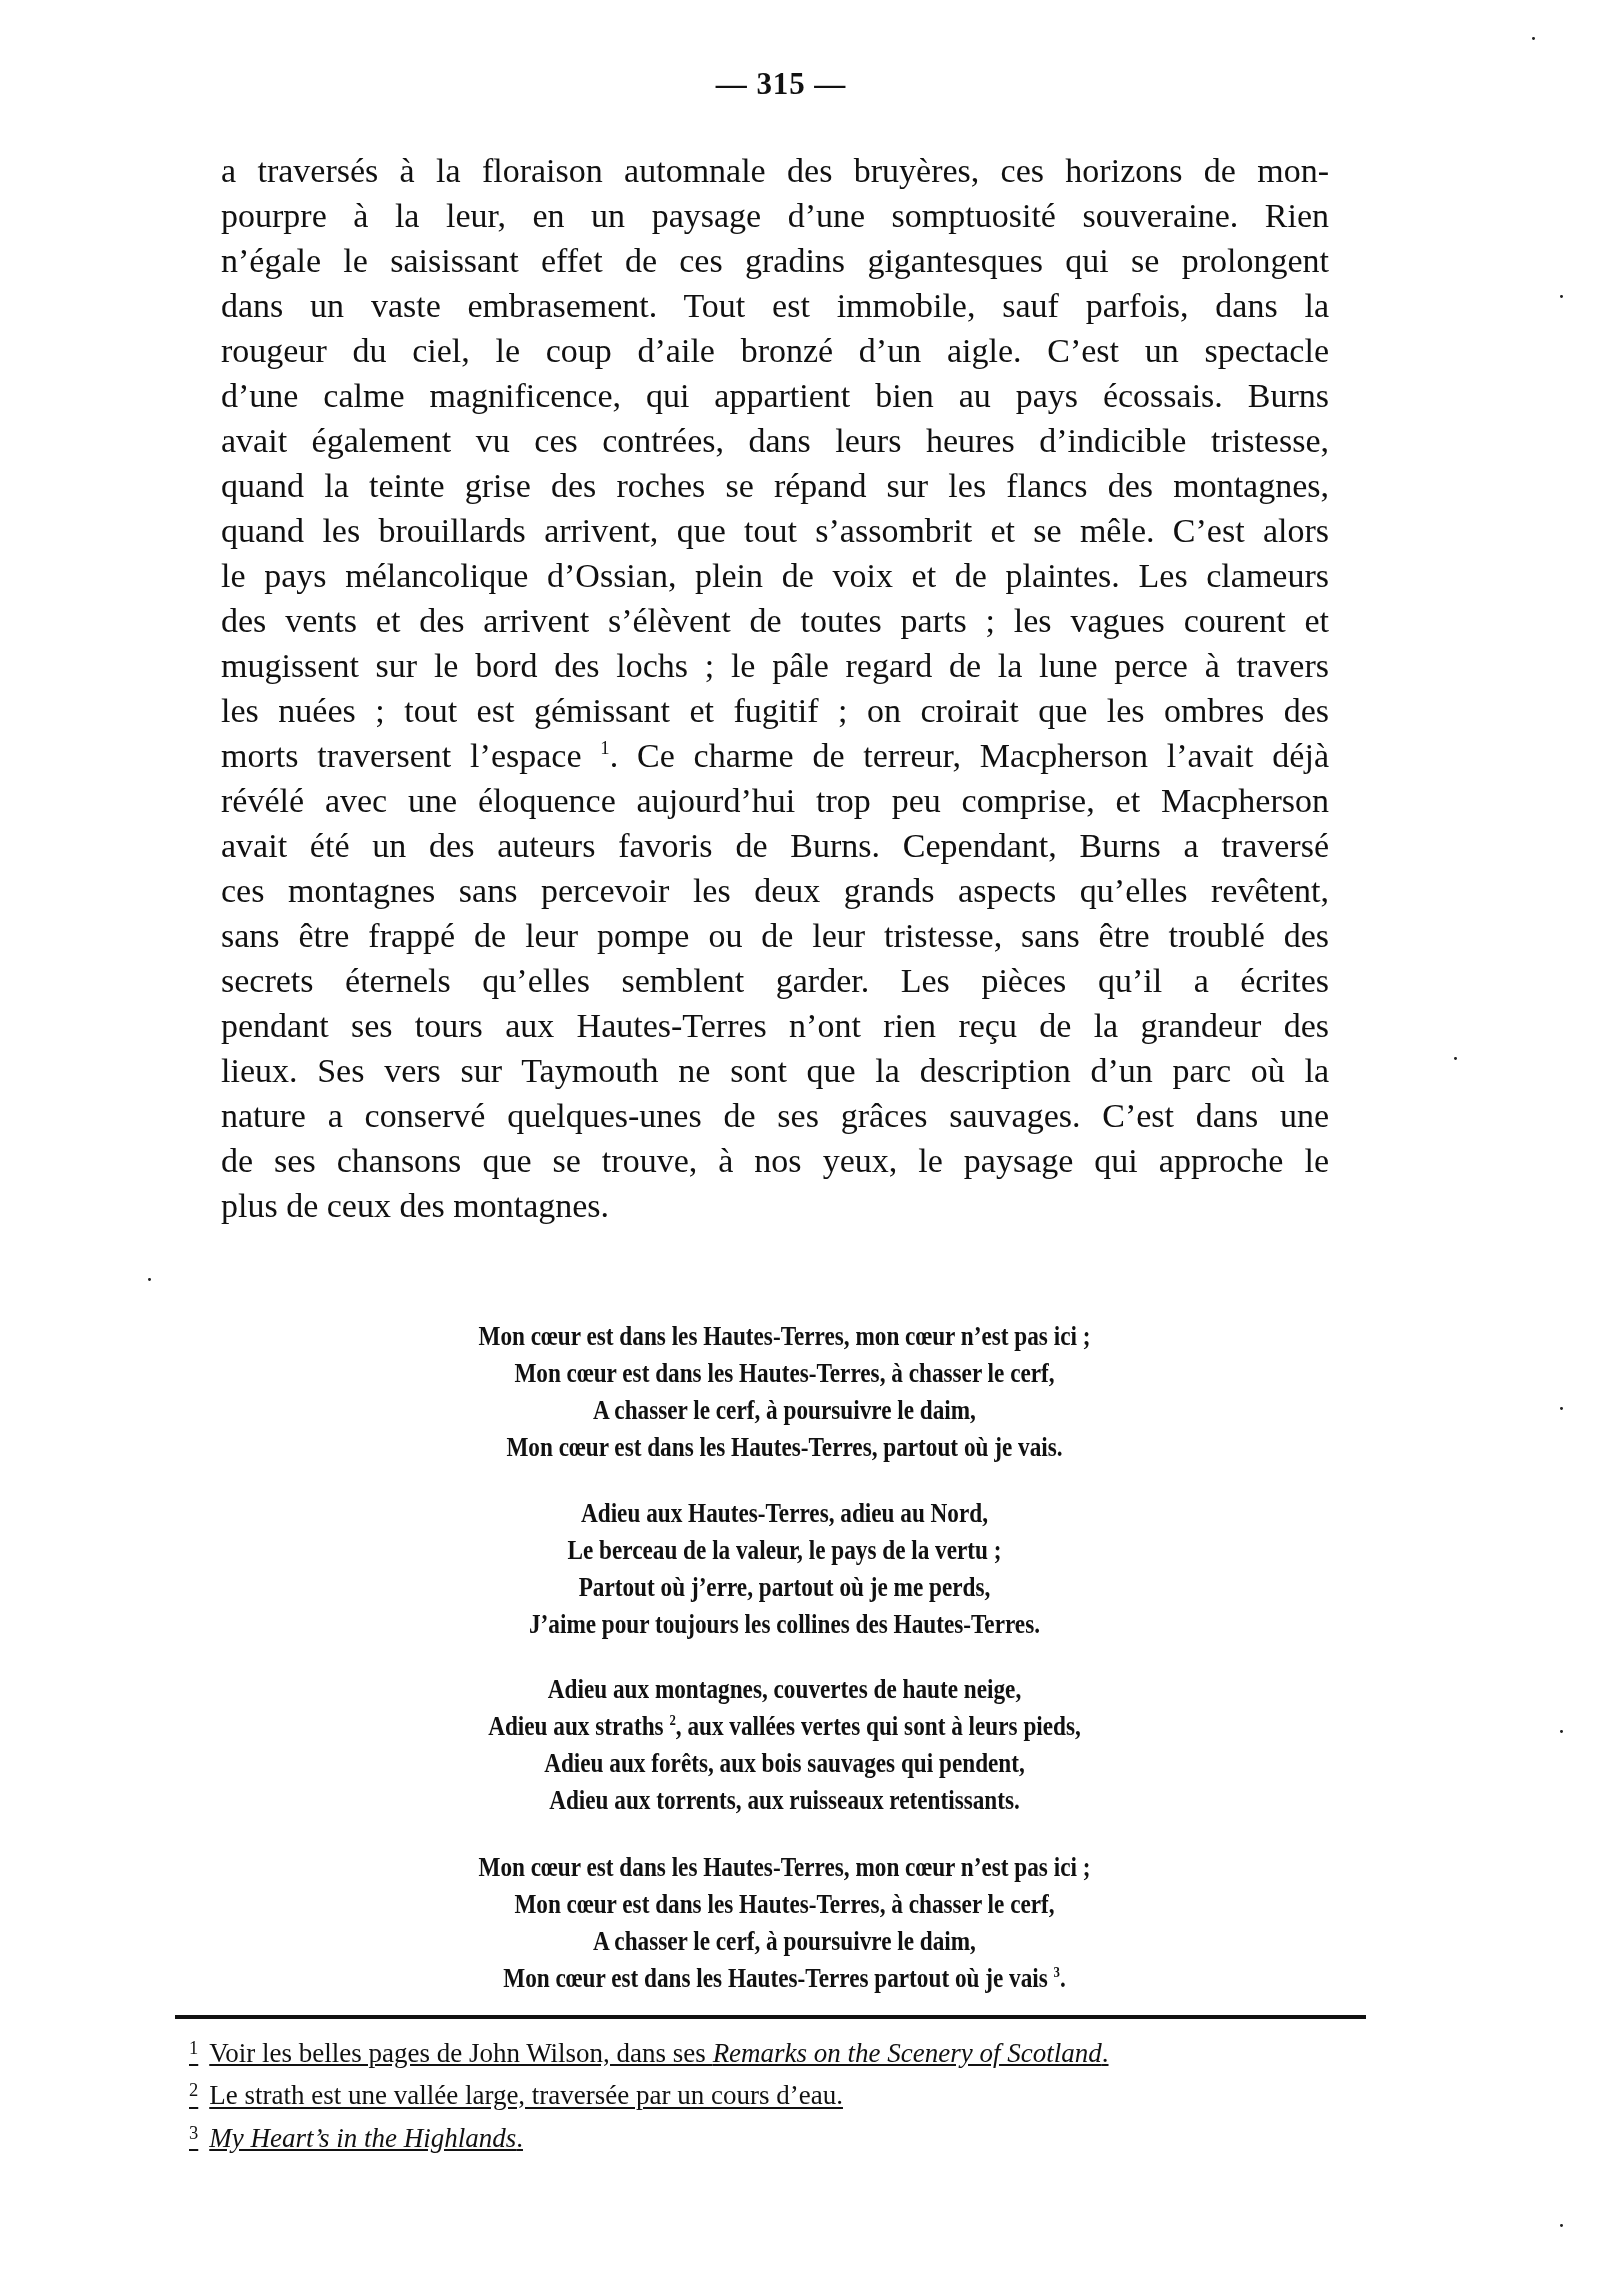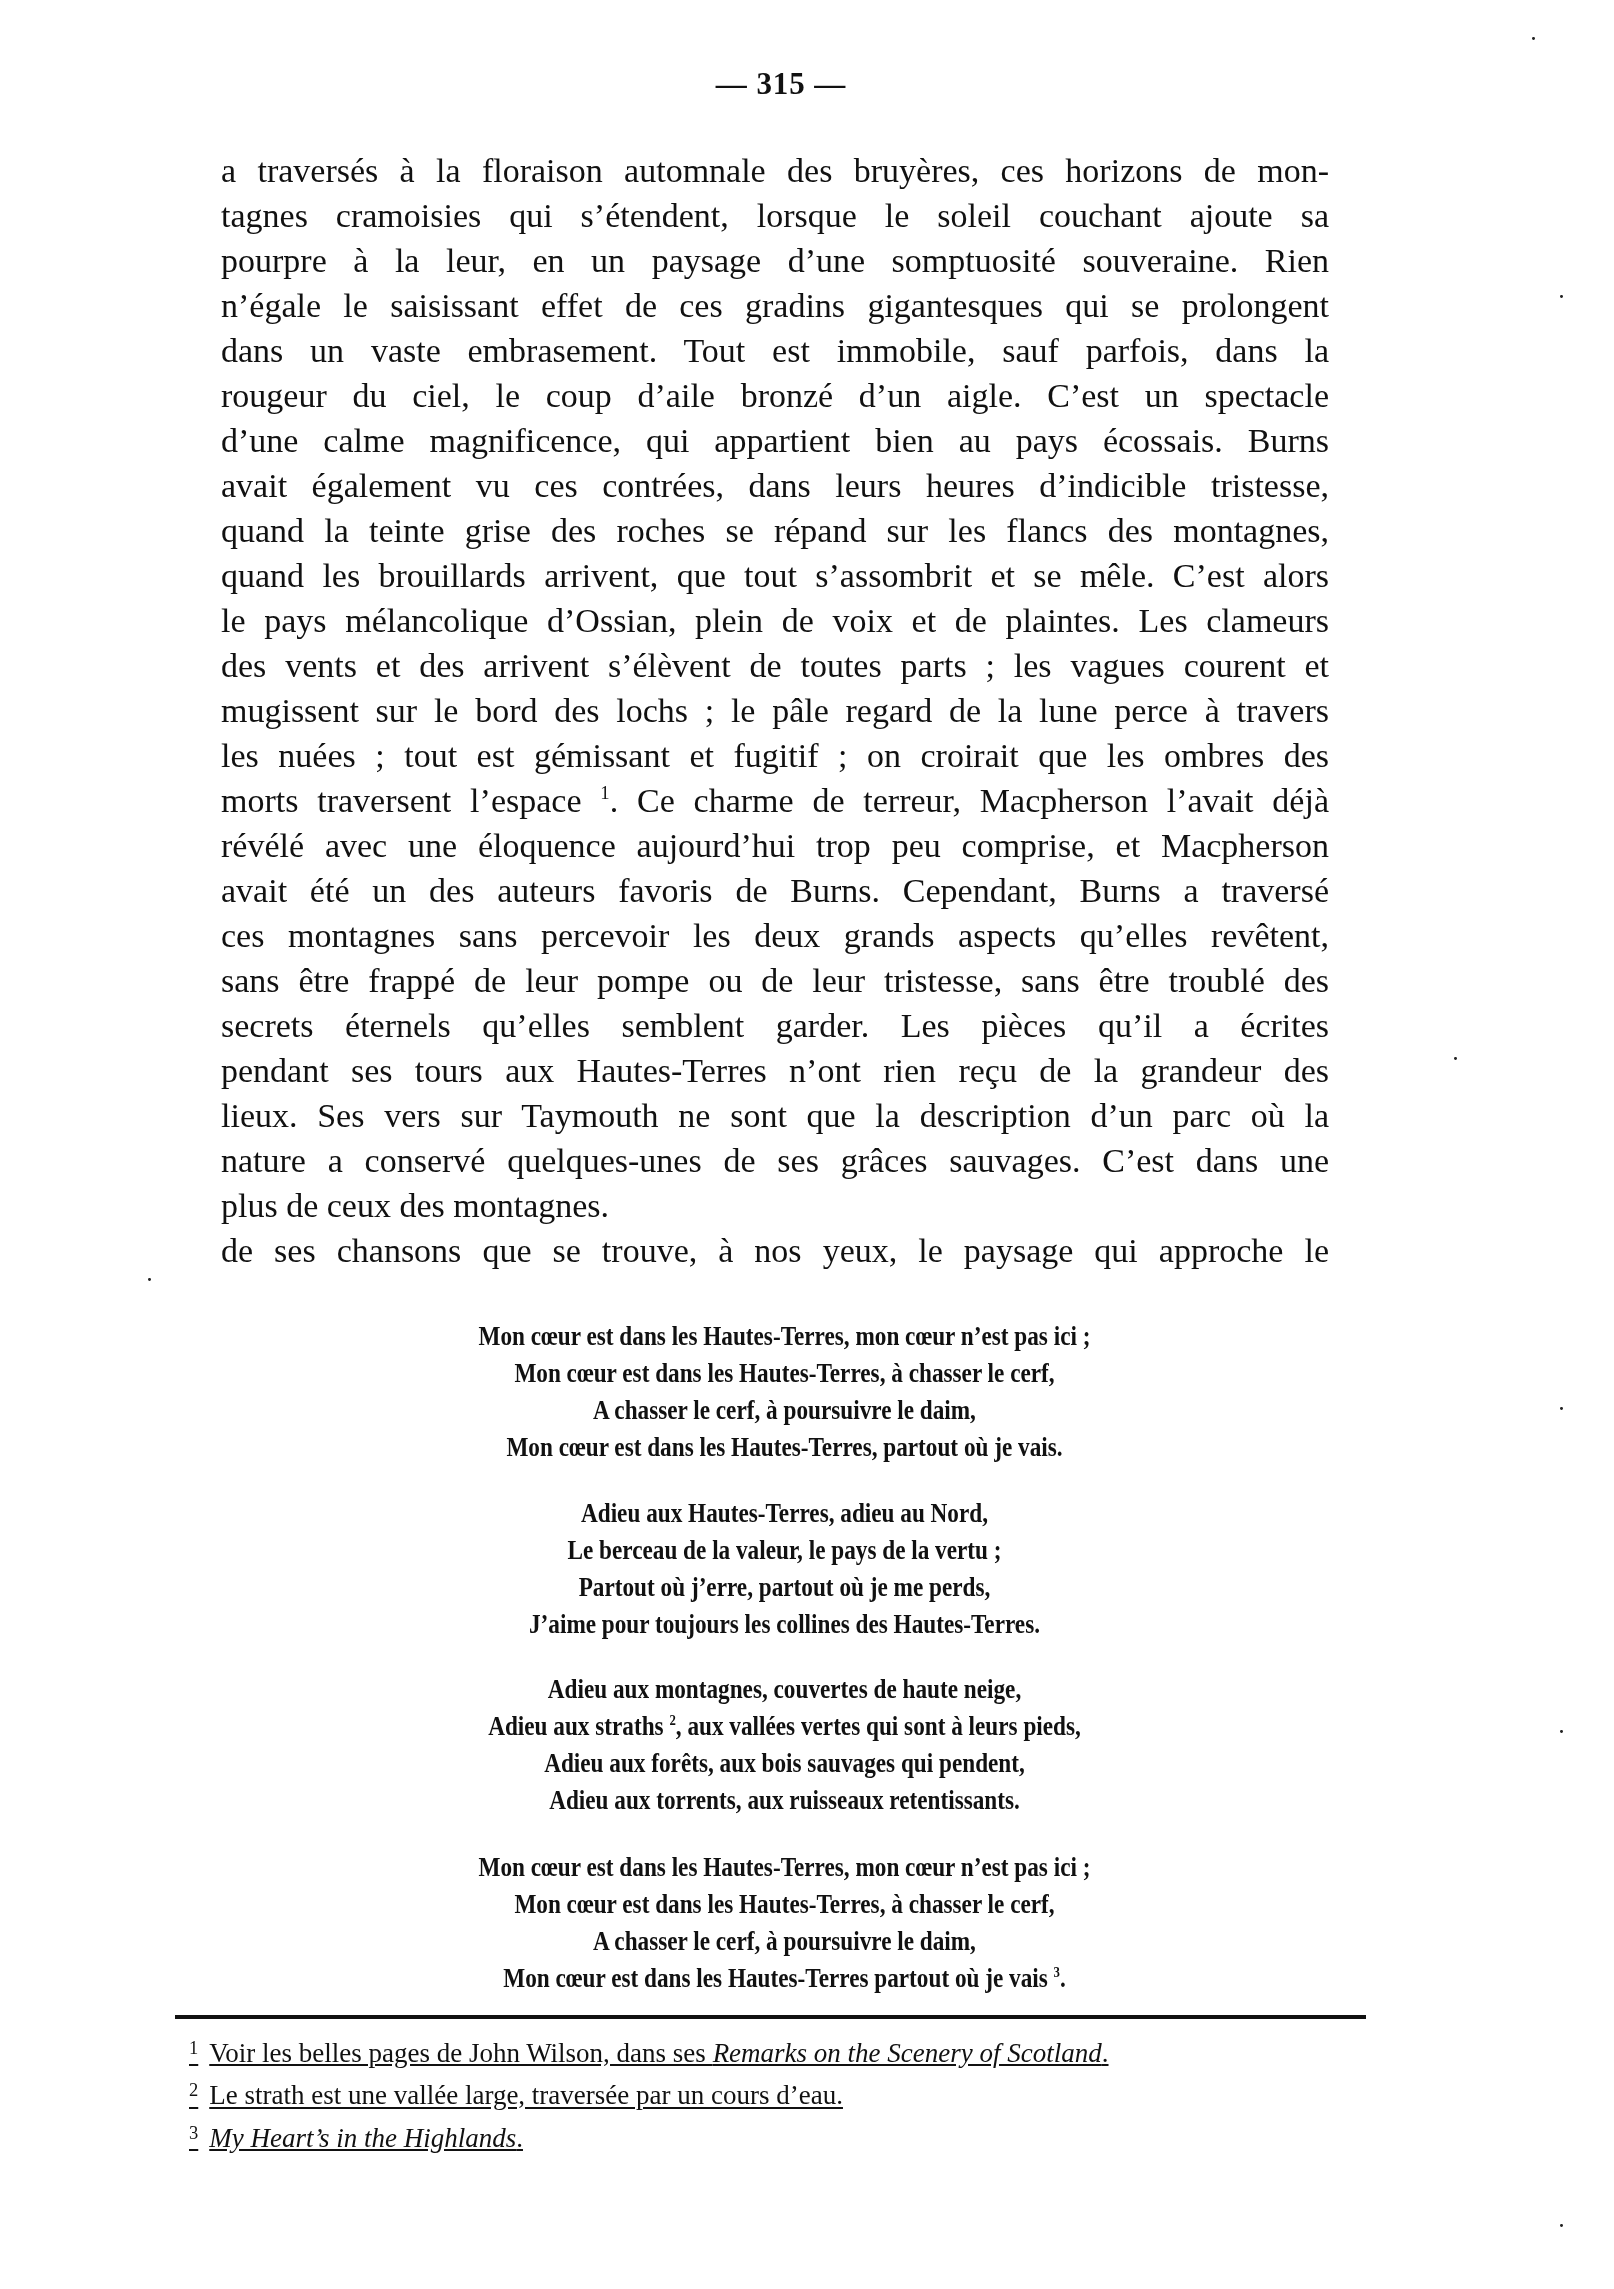--- a/index.html
+++ b/index.html
@@ -39,21 +39,20 @@
 </style>
 </head>
 <body>
 
 <div class="page">
 
   <div class="folio">— 315 —</div>
 
   <div class="body-text">
     <span class="ln">a traversés à la floraison automnale des bruyères, ces horizons de mon-</span>
-    <span class="ln">tagnes cramoisies qui s’étendent, lorsque le soleil couchant ajoute sa</span>
     <span class="ln">pourpre à la leur, en un paysage d’une somptuosité souveraine. Rien</span>
     <span class="ln">n’égale le saisissant effet de ces gradins gigantesques qui se prolongent</span>
     <span class="ln">dans un vaste embrasement. Tout est immobile, sauf parfois, dans la</span>
     <span class="ln">rougeur du ciel, le coup d’aile bronzé d’un aigle. C’est un spectacle</span>
     <span class="ln">d’une calme magnificence, qui appartient bien au pays écossais. Burns</span>
     <span class="ln">avait également vu ces contrées, dans leurs heures d’indicible tristesse,</span>
     <span class="ln">quand la teinte grise des roches se répand sur les flancs des montagnes,</span>
     <span class="ln">quand les brouillards arrivent, que tout s’assombrit et se mêle. C’est alors</span>
     <span class="ln">le pays mélancolique d’Ossian, plein de voix et de plaintes. Les clameurs</span>
     <span class="ln">des vents et des arrivent s’élèvent de toutes parts ; les vagues courent et</span>
@@ -61,22 +60,22 @@
     <span class="ln">les nuées ; tout est gémissant et fugitif ; on croirait que les ombres des</span>
     <span class="ln"><span>morts traversent l’espace</span> <sup class="fn">1</sup><span>. Ce charme de terreur, Macpherson l’avait déjà</span></span>
     <span class="ln">révélé avec une éloquence aujourd’hui trop peu comprise, et Macpherson</span>
     <span class="ln">avait été un des auteurs favoris de Burns. Cependant, Burns a traversé</span>
     <span class="ln">ces montagnes sans percevoir les deux grands aspects qu’elles revêtent,</span>
     <span class="ln">sans être frappé de leur pompe ou de leur tristesse, sans être troublé des</span>
     <span class="ln">secrets éternels qu’elles semblent garder. Les pièces qu’il a écrites</span>
     <span class="ln">pendant ses tours aux Hautes-Terres n’ont rien reçu de la grandeur des</span>
     <span class="ln">lieux. Ses vers sur Taymouth ne sont que la description d’un parc où la</span>
     <span class="ln">nature a conservé quelques-unes de ses grâces sauvages. C’est dans une</span>
+    <span class="ln">de ses chansons que se trouve, à nos yeux, le paysage qui approche le</span>
     <span class="ln last">plus de ceux des montagnes.</span>
-    <span class="ln">de ses chansons que se trouve, à nos yeux, le paysage qui approche le</span>
   </div>
 
   <div class="verse st1">
     <span class="vl">Mon cœur est dans les Hautes-Terres, mon cœur n’est pas ici ;</span>
     <span class="vl">Mon cœur est dans les Hautes-Terres, à chasser le cerf,</span>
     <span class="vl">A chasser le cerf, à poursuivre le daim,</span>
     <span class="vl">Mon cœur est dans les Hautes-Terres, partout où je vais.</span>
   </div>
 
   <div class="verse st2">

